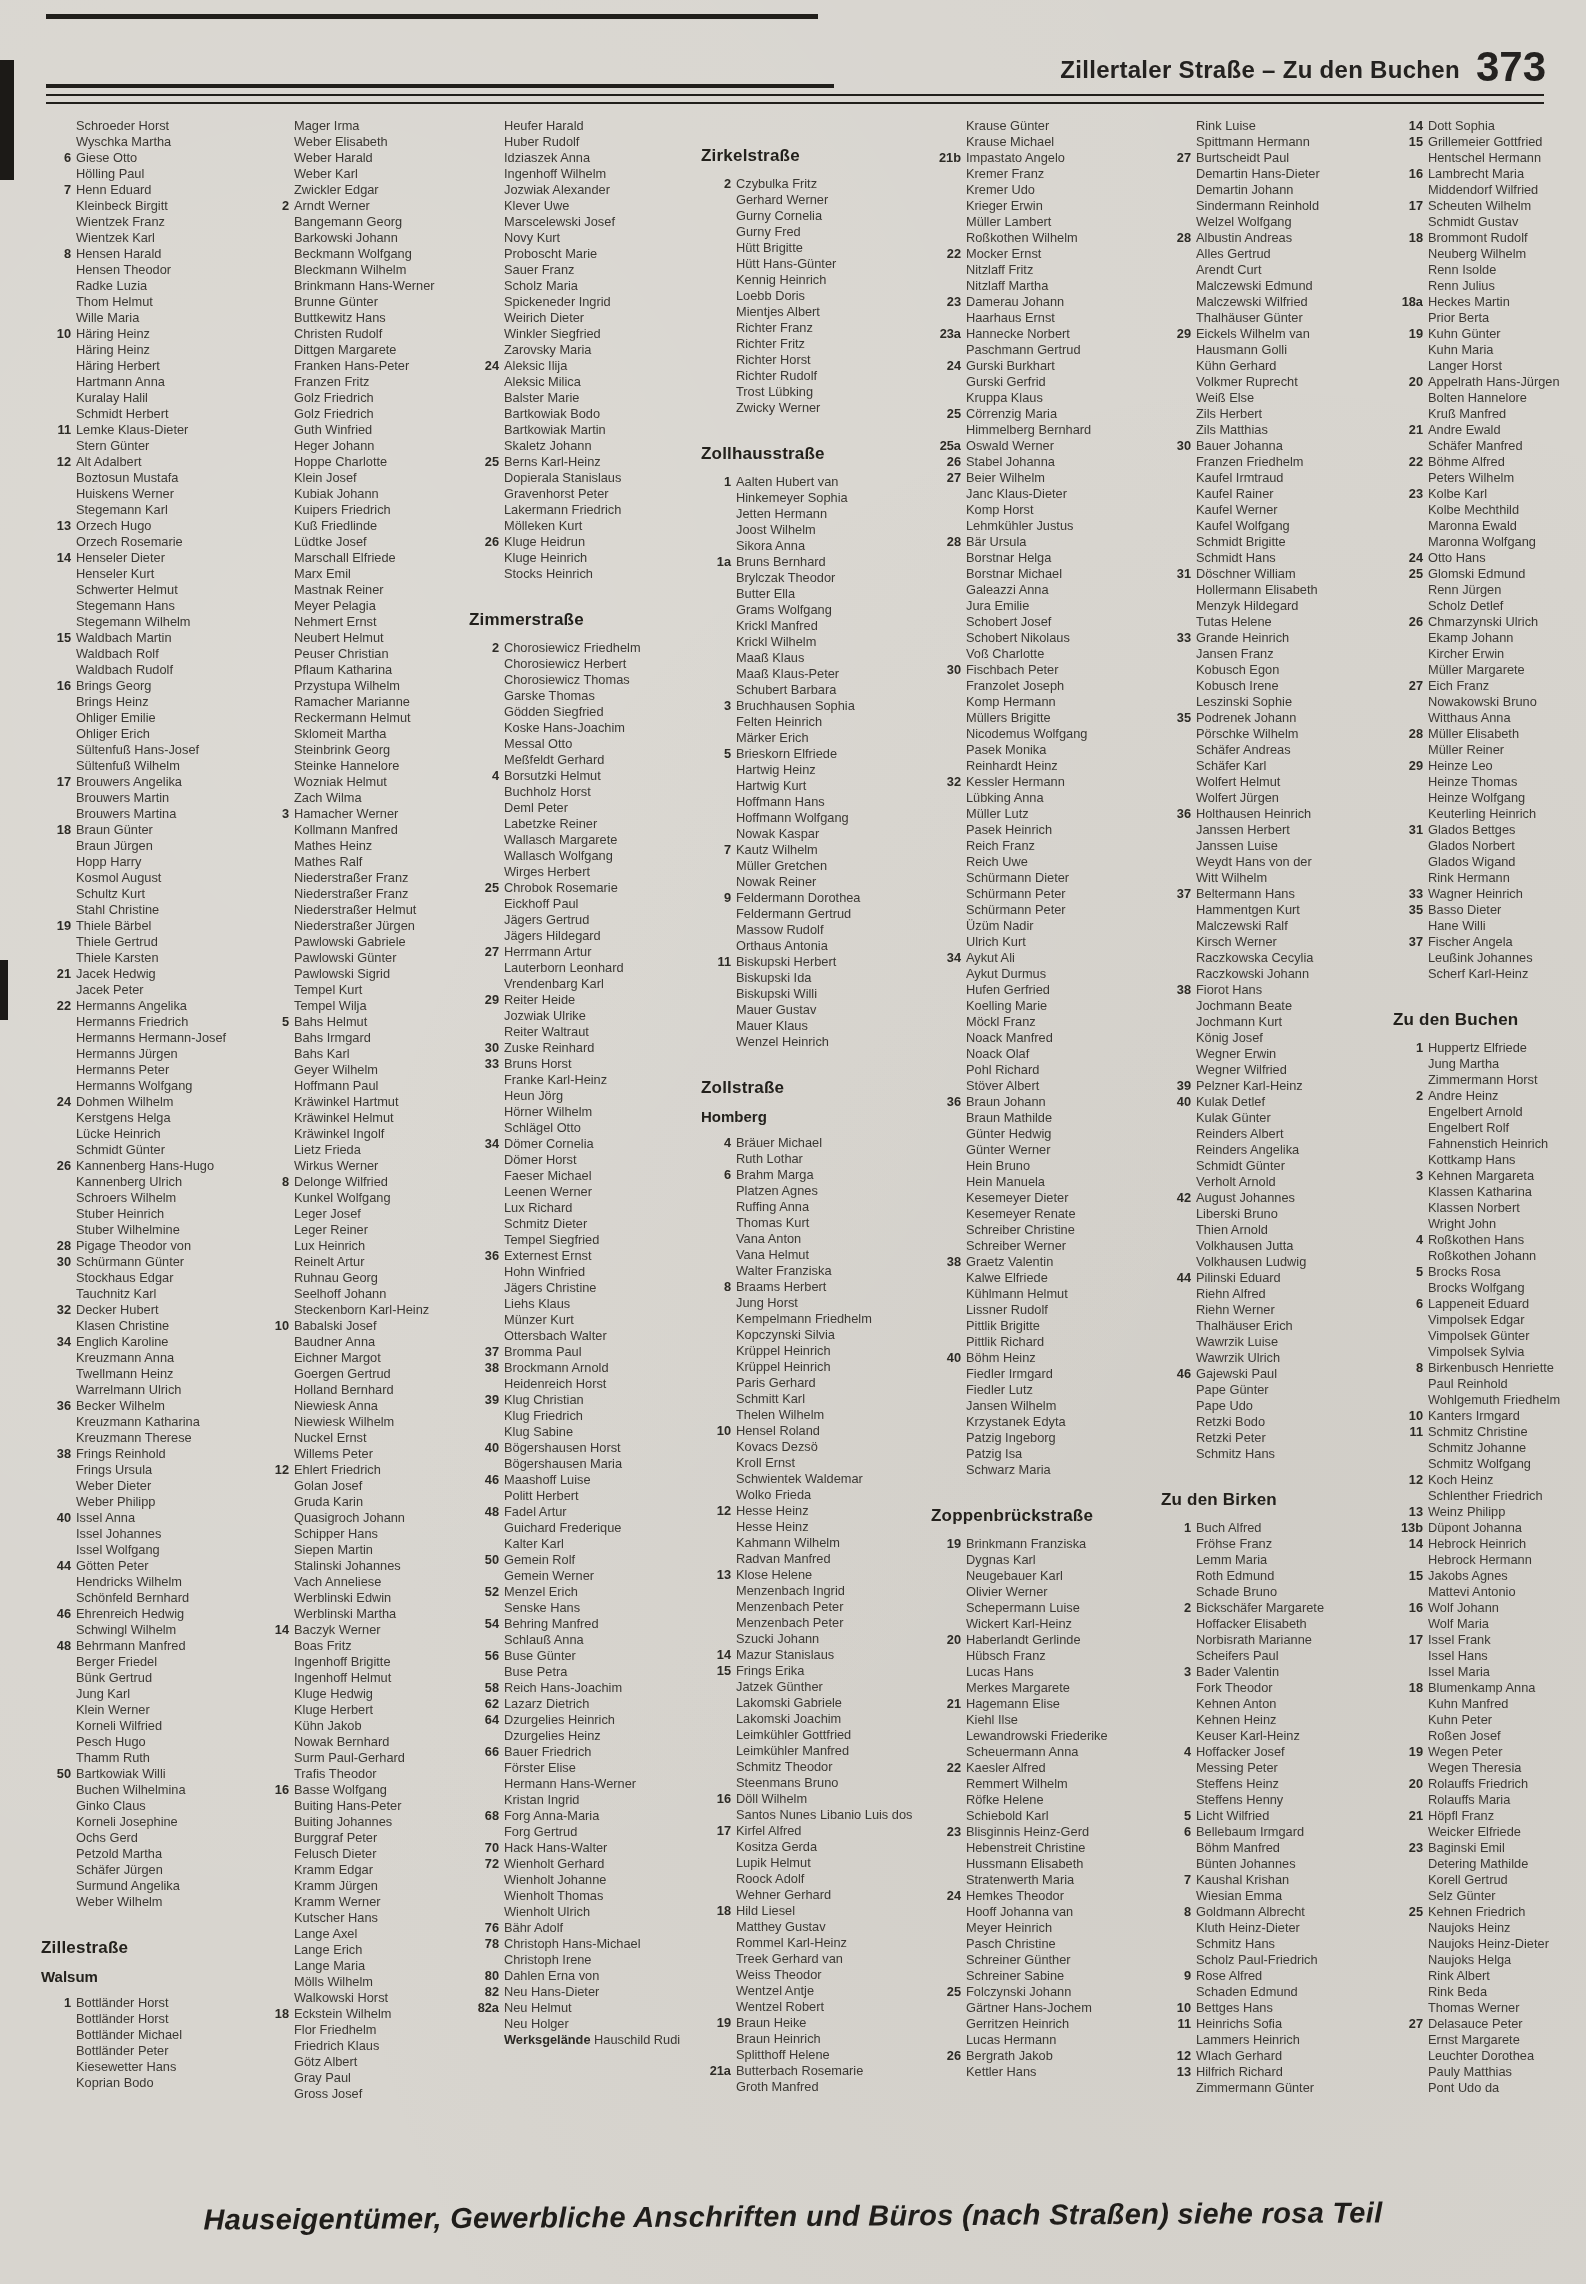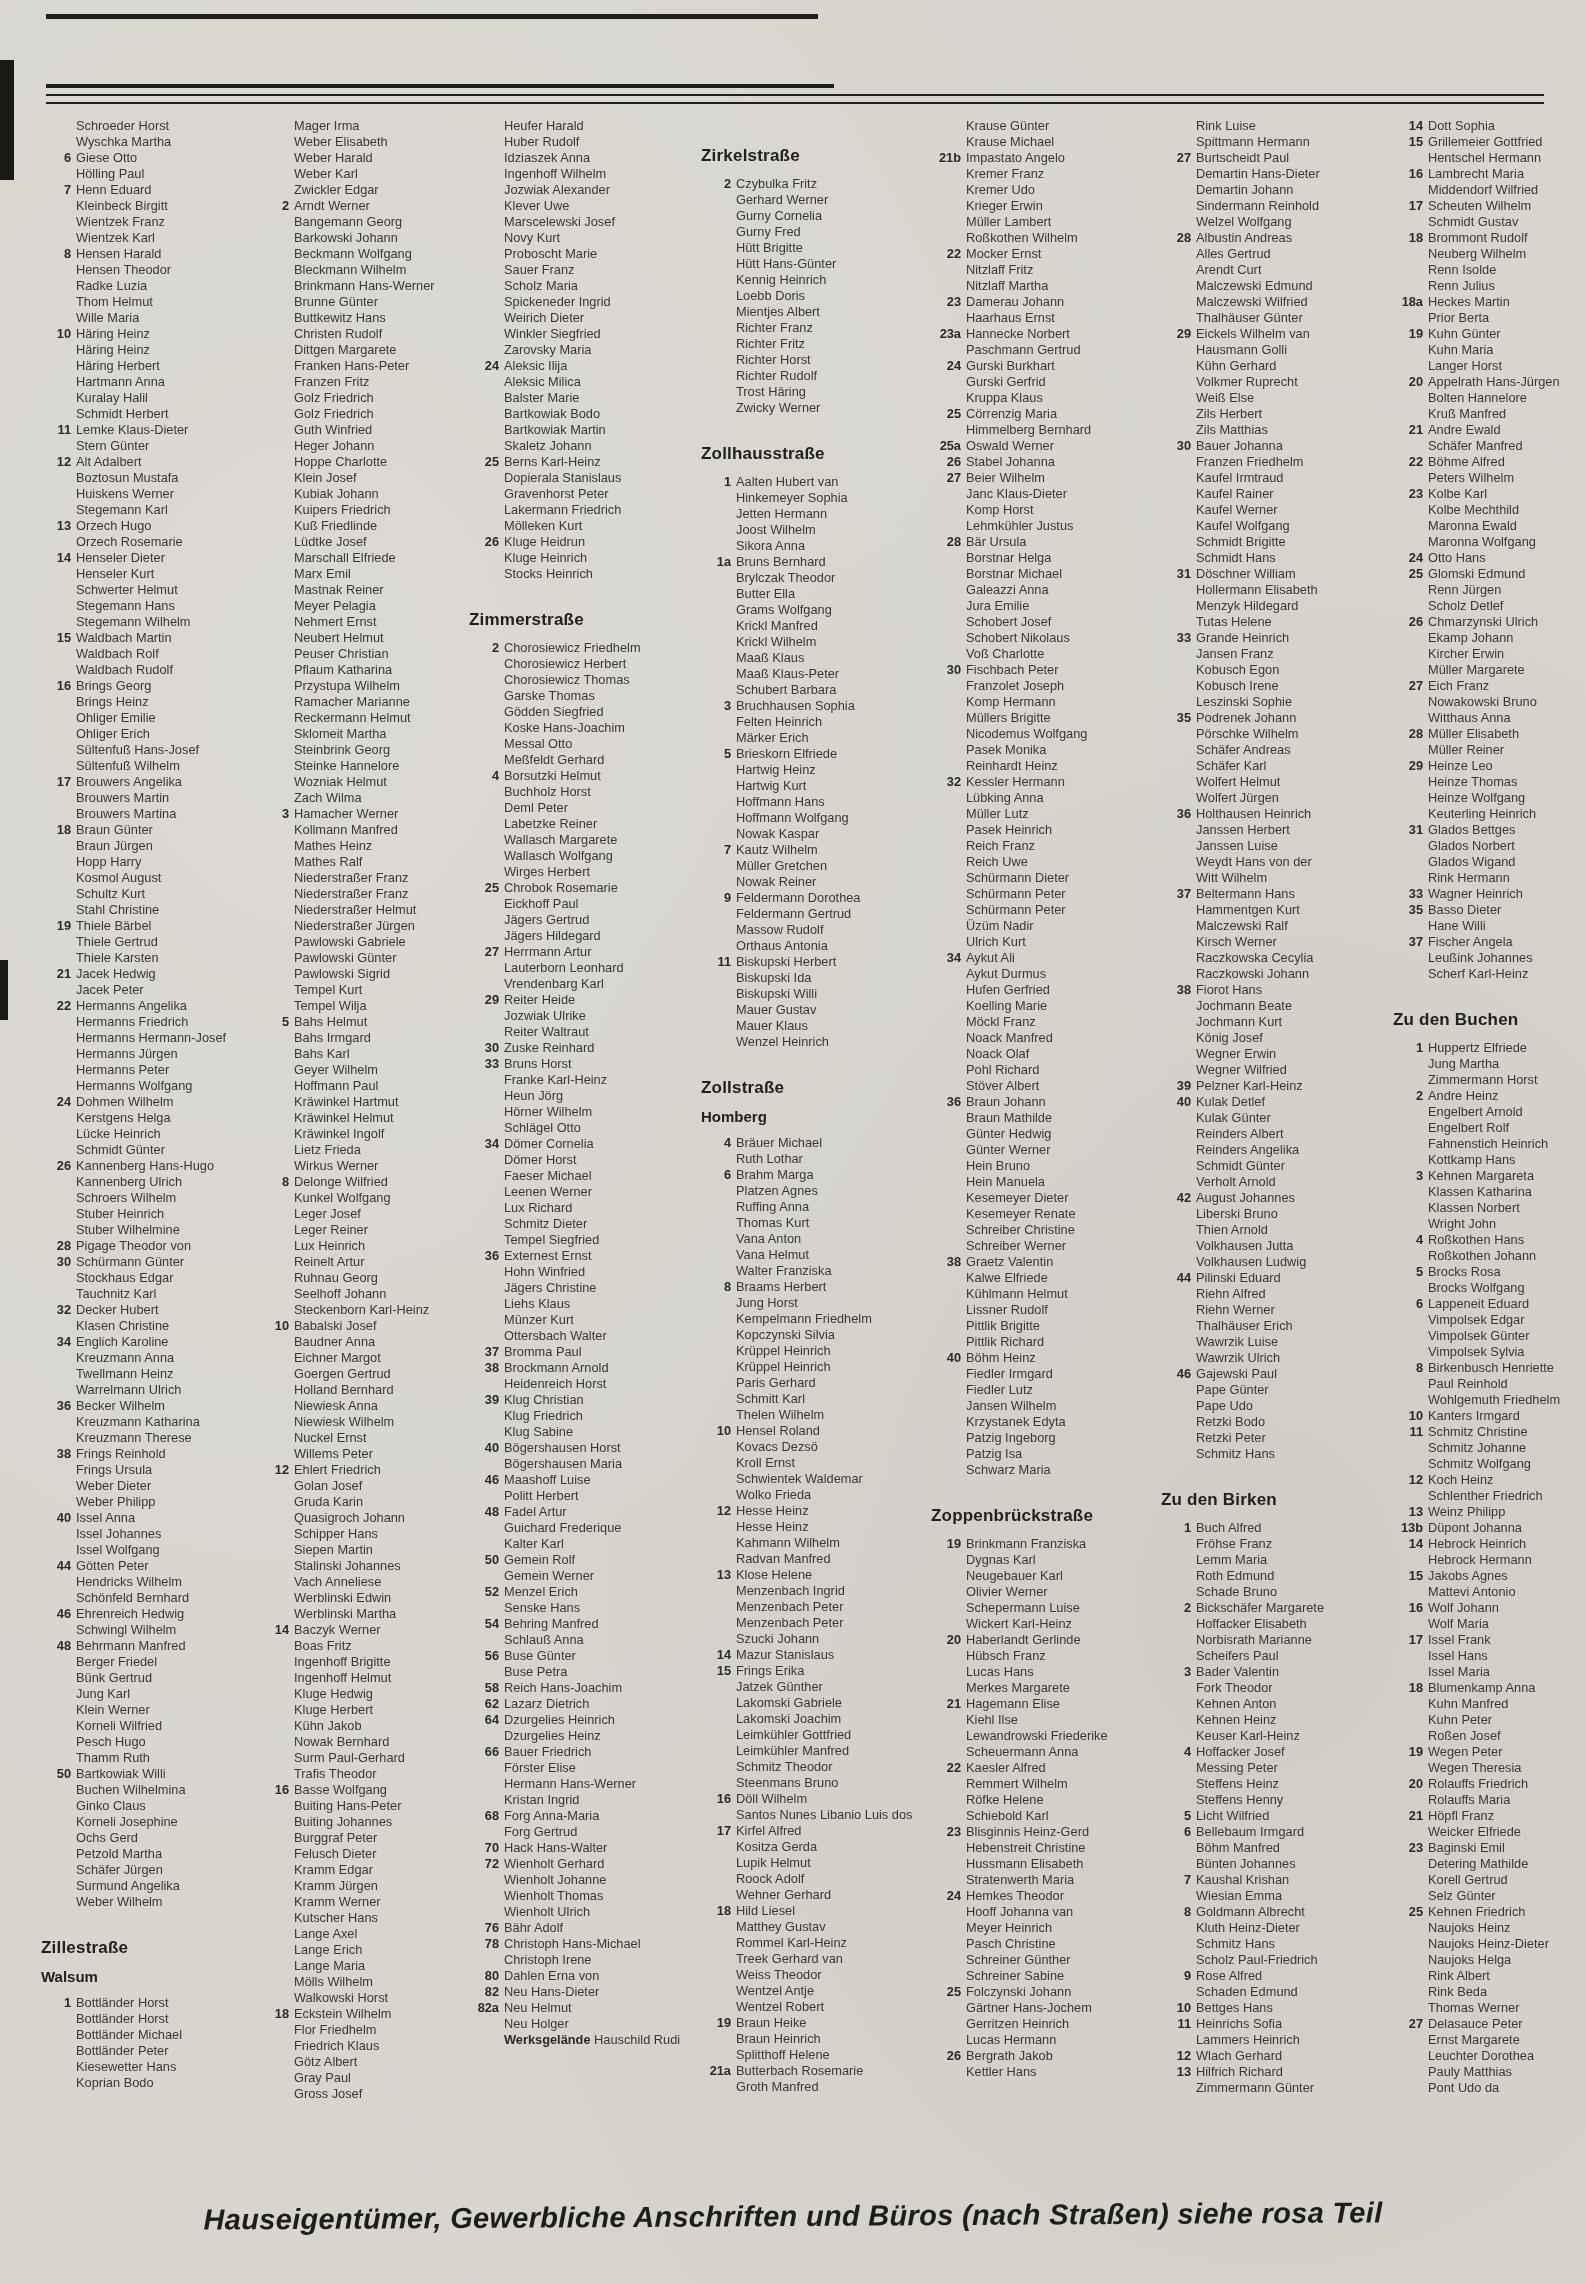--- a/index.html
+++ b/index.html
@@ -51,20 +51,24 @@
 
 <div class="page">
   <div class="edge-mark" style="top:60px;height:120px;"></div>
   <div class="edge-mark" style="top:960px;height:60px;width:8px;"></div>
 
   <div class="rule rule-top"></div>
   <div class="rule rule-mid-left"></div>
   <div class="rule rule-thin1"></div>
   <div class="rule rule-thin2"></div>
 
+  <div class="range-wrap">
+    <span class="page-range">Zillertaler Straße – Zu den Buchen</span>
+    <span class="page-num">373</span>
+  </div>
 
   <div class="columns">
       <div class="col">
         <div class="entry">
           <span class="num"></span>
           <span class="nm">Schroeder Horst</span>
         </div>
         <div class="entry">
           <span class="num"></span>
           <span class="nm">Wyschka Martha</span>
@@ -1554,21 +1558,21 @@
         <div class="entry">
           <span class="num"></span>
           <span class="nm">Richter Horst</span>
         </div>
         <div class="entry">
           <span class="num"></span>
           <span class="nm">Richter Rudolf</span>
         </div>
         <div class="entry">
           <span class="num"></span>
-          <span class="nm">Trost Häring</span>
+          <span class="nm">Trost Lübking</span>
         </div>
         <div class="entry">
           <span class="num"></span>
           <span class="nm">Zwicky Werner</span>
         </div>
         <div class="street">Zollhausstraße</div>
         <div class="entry">
           <span class="num">1</span>
           <span class="nm">Aalten Hubert van</span>
         </div>

